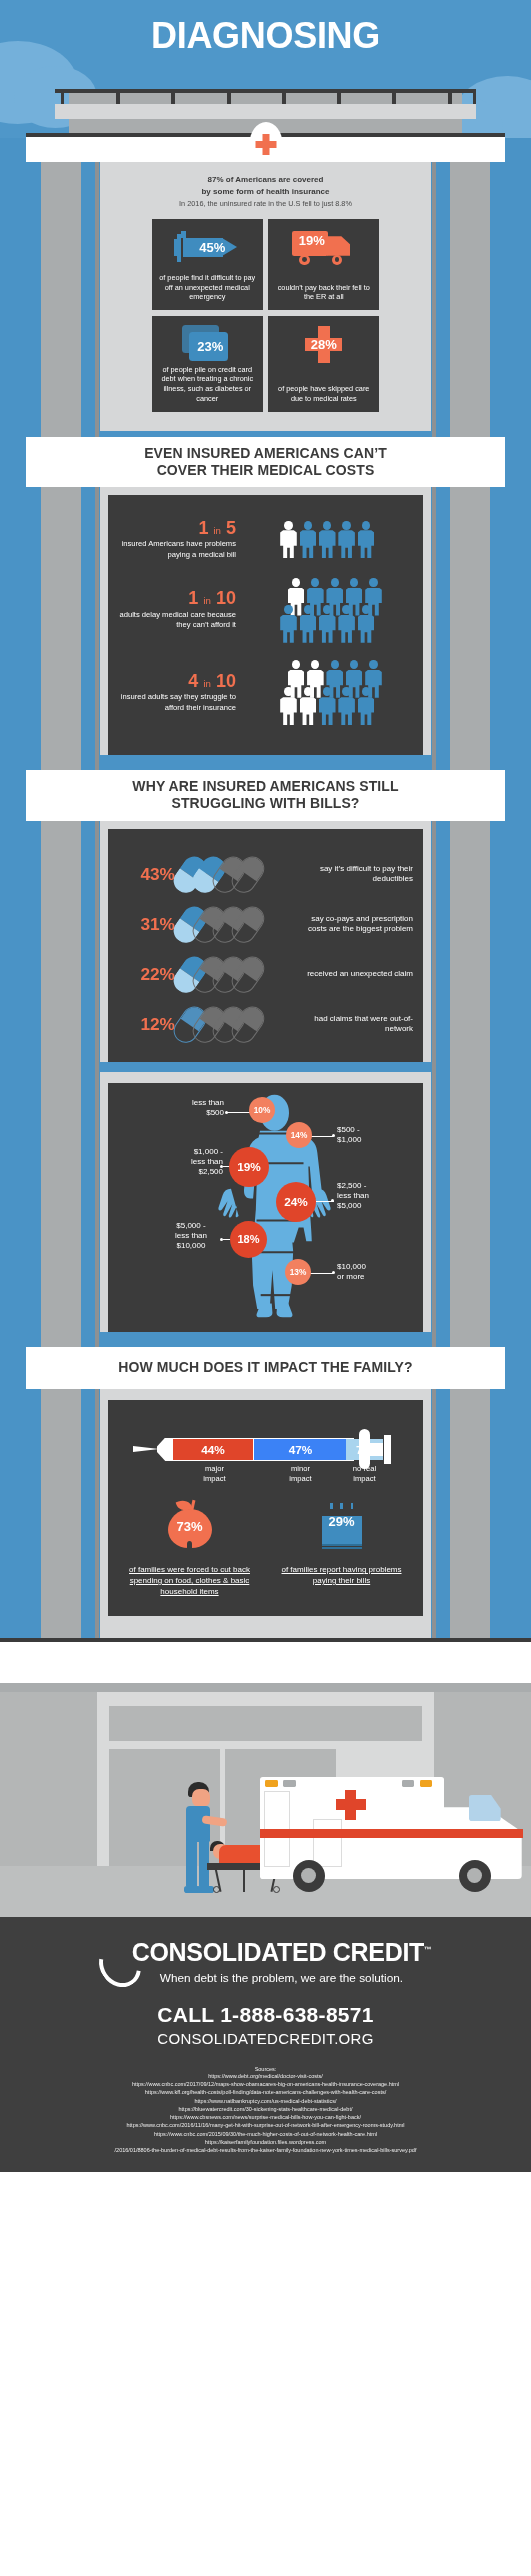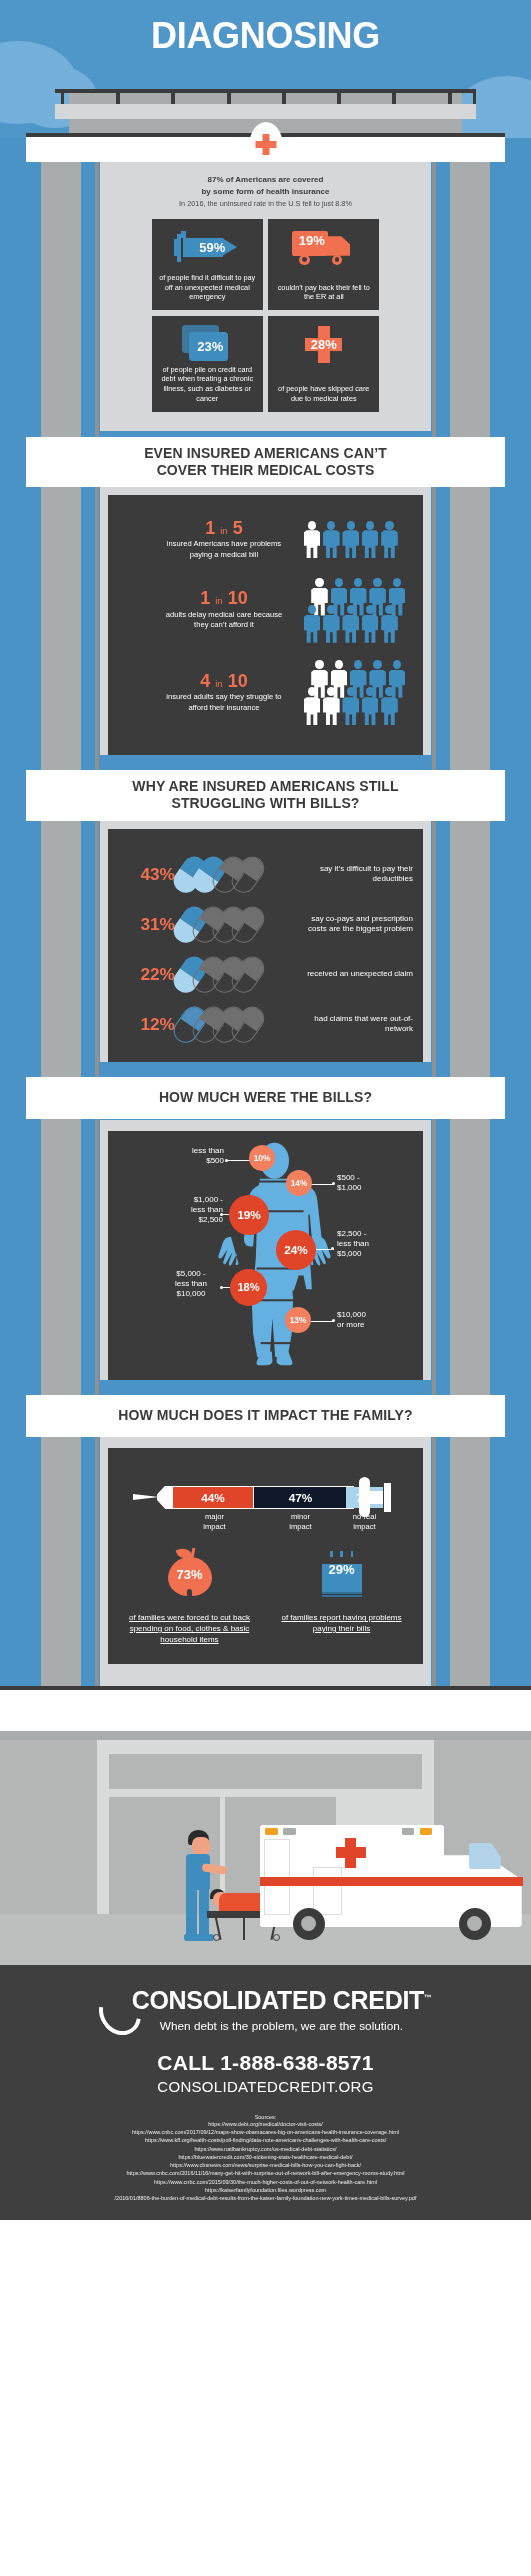--- a/index.html
+++ b/index.html
@@ -151,21 +151,21 @@
     font-size: 14px; font-weight: 800; color: #3b3b3b; line-height: 1.22; letter-spacing: 0.1px;
   }
 
   
   .panel {
     background: #3b3b3b; color: #fff; margin: 4.1px 8.3px 9.7px; padding: 12.4px 9.7px;
   }
 
   
   .people-row { display: flex; align-items: center; gap: 5.5px; margin: 11px 0 18px; }
-  .ratio { width: 118px; text-align: center; margin-left: 47px; }
+  .ratio { width: 118px; text-align: right; }
   .ratio .rnum { color: #f1704f; font-weight: 800; font-size: 18px; line-height: 1; }
   .ratio .rnum .in { color: #f1704f; font-size: 9.7px; font-weight: 400; }
   .ratio .rcap { font-size: 7.6px; line-height: 1.35; margin-top: 2.8px; }
   .figs { flex: 1; display: flex; justify-content: center; align-items: flex-end; position: relative; }
   .fig { width: 18px; height: 37px; position: relative; margin: 0 0.7px; }
   .fig .head { position: absolute; left: 4.8px; top: 0; width: 8.3px; height: 9px; border-radius: 50%; }
   .fig .body { position: absolute; left: 0.7px; top: 9.7px; width: 16.6px; height: 28px;
       clip-path: polygon(18% 0, 82% 0, 100% 8%, 100% 55%, 82% 55%, 82% 100%, 58% 100%, 58% 62%, 42% 62%, 42% 100%, 18% 100%, 18% 55%, 0 55%, 0 8%); }
   .fig.blue .head, .fig.blue .body { background: #3f8cbf; }
   .fig.white .head, .fig.white .body { background: #ffffff; }
@@ -352,21 +352,21 @@
       <div class="cards">
         <div class="card">
           <div class="icon-box">
             <div class="syringe">
               <div class="rod"></div>
                 <div class="plunger"></div>
                 <div class="knob"></div>
               <div class="barrel"></div>
                 <div class="tip"></div>
             </div>
-            <span class="pct-on-icon" style="left:25px;">59%</span>
+            <span class="pct-on-icon" style="left:25px;">45%</span>
           </div>
           <div class="cap">of people find it difficult to pay off an unexpected medical emergency</div>
         </div>
 
         <div class="card">
           <div class="icon-box">
             <div class="truck">
               <div class="box"></div>
                 <div class="cab"></div>
                 <div class="w1"></div>
@@ -662,25 +662,20 @@
                 <div class="half top"></div>
                 <div class="half bot"></div>
               </div>
           </div>
           <div class="pill-cap">had claims that were out-of-network</div>
         </div>
 
       </div>
     </div>
 
-    <div class="banner-wrap" style="height:48px;">
-      <div class="banner" style="padding:12.4px 7px;">
-        <h2><span>HOW MUCH WERE THE BILLS?</span></h2>
-      </div>
-    </div>
 
     <div class="facade" style="padding-top:7px;">
       <div class="panel" style="padding:7px 9.7px;">
         <div class="bodywrap">
 
           <svg width="313" height="228" viewBox="0 0 452 330" style="position:absolute;left:0;top:2.8px;">
             <g fill="#64b0e0">
               <ellipse cx="226" cy="30" rx="21" ry="26"></ellipse>
               <path d="M205 56 h42 l26 10 c10 4 14 12 15 22 l6 52 c1 10 -3 14 -9 14 l-4 0 -4 -46 -2 0 2 62 c0 0 3 36 3 46 l-8 0 -4 -20 -7 0 -7 22 -16 0 -16 0 -7 -22 -7 0 -4 20 -8 0 c0 -10 3 -46 3 -46 l2 -62 -2 0 -4 46 -4 0 c-6 0 -10 -4 -9 -14 l6 -52 c1 -10 5 -18 15 -22 z"></path>
               <path d="M203 186 h46 l4 44 -2 50 -6 34 -18 0 -4 -56 -4 56 -18 0 -6 -34 -2 -50 z"></path>
@@ -753,21 +748,21 @@
     <div class="facade" style="padding-top:7px;">
       <div class="panel" style="padding:15px 9.7px 18px;text-decoration:underline;">
 
         <div class="sybar">
           <div class="needle"></div>
           <div class="nozzle"></div>
           <div class="tube"></div>
           <div class="seg" style="left:55px;width:80px;background:#e0452a;">
             <span>44%</span>
           </div>
-          <div class="seg" style="left:136px;width:93px;background:#0f172a;">
+          <div class="seg" style="left:136px;width:93px;background:#3b82f6;">
             <span>47%</span>
           </div>
           <div class="seg" style="left:228px;width:37px;background:#a9d4ee;">
             <span>7%</span>
           </div>
           <div class="flange"></div>
           <div class="stem"></div>
           <div class="plungerend"></div>
           <div class="lbl" style="left:69px;width:55px;">major<br>impact</div>
           <div class="lbl" style="left:155px;width:55px;">minor<br>impact</div>

